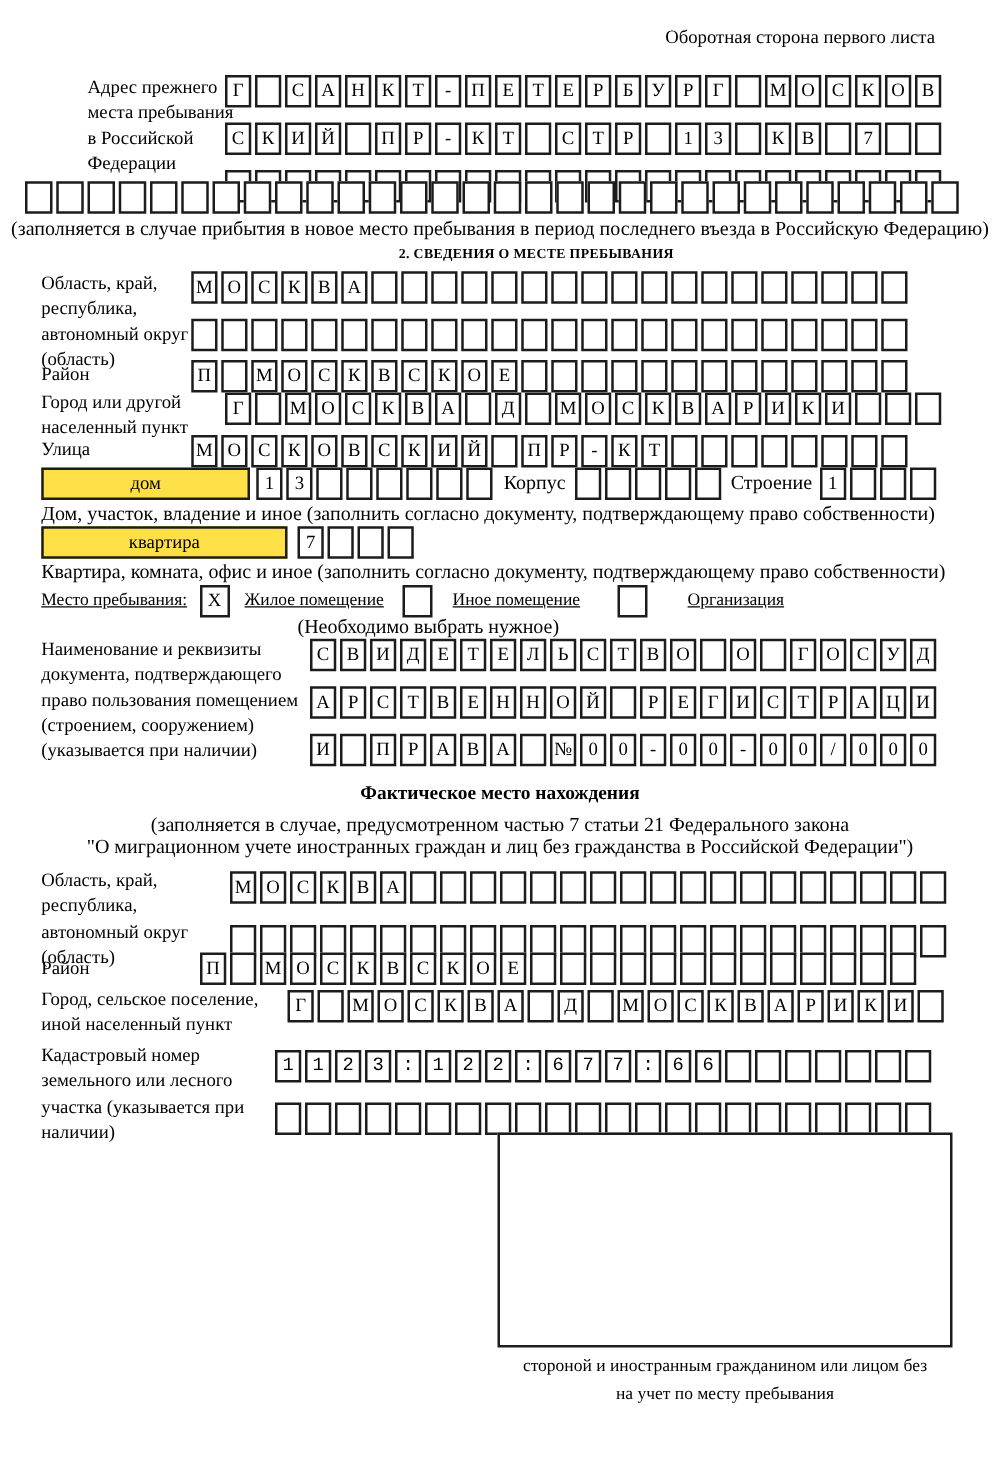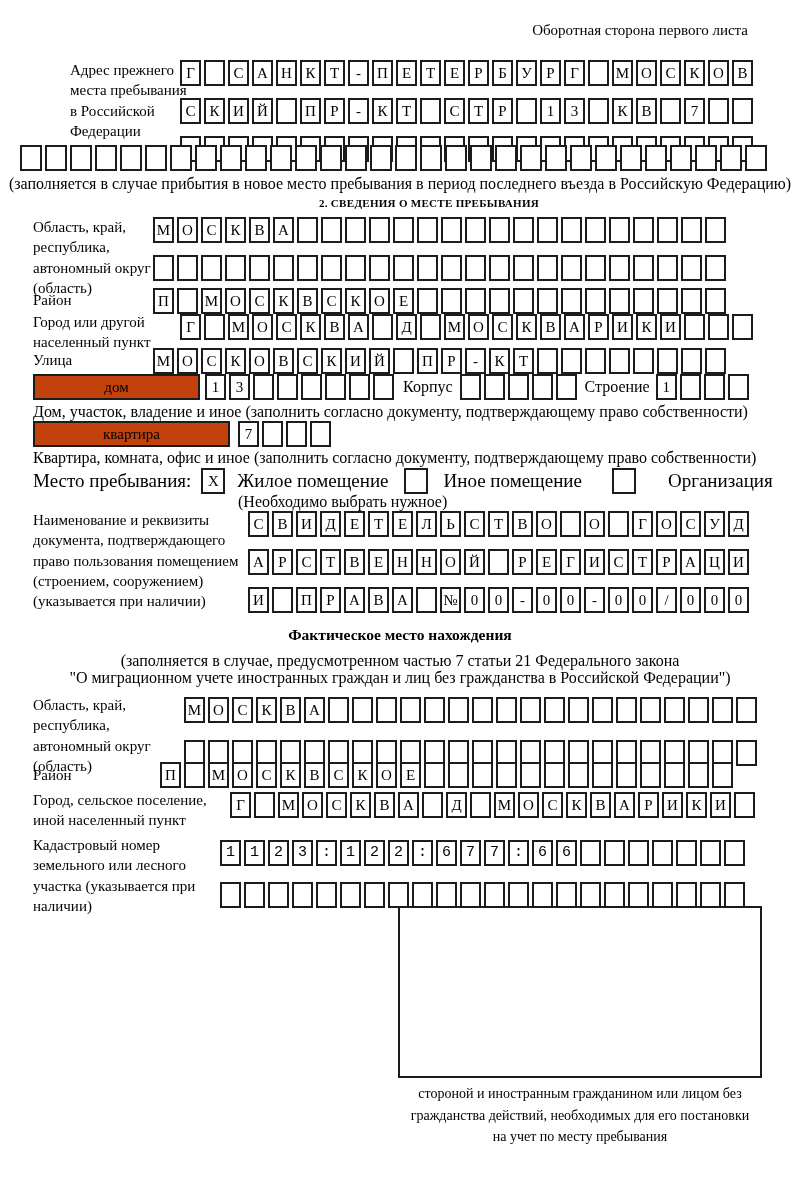--- a/index.html
+++ b/index.html
@@ -7,25 +7,25 @@
   .abs{position:absolute;}
   .lbl{font-size:15px;line-height:1.35;}
   .note{font-size:16px;line-height:1.3;}
   .center{width:800px;left:0;text-align:center;}
   .bold{font-weight:bold;}
   .cellrow{white-space:nowrap;display:block;margin-bottom:2px;height:36px;}
   .cell{display:inline-block;width:17px;height:22px;border:2px solid #1c1c1c;margin-right:3px;
         text-align:center;vertical-align:top;font-size:15px;line-height:22px;background:#fff;}
   .wide-cells .cell{width:18px;}
   .namedbox{display:inline-block;border:2px solid #1c1c1c;height:22px;line-height:22px;
-            text-align:center;font-size:15px;vertical-align:top;background:#c2410c;}
+            text-align:center;font-size:15px;vertical-align:top;background:#fde047;}
   .inline-label{display:inline-block;font-size:16px;line-height:26px;vertical-align:top;}
   .checkbox{display:inline-block;width:20px;height:22px;border:2px solid #1c1c1c;text-align:center;
             line-height:22px;font-size:15px;vertical-align:top;background:#fff;}
-  .opt-label{display:inline-block;font-size:19px;line-height:26px;vertical-align:top;}
+  .opt-label{display:inline-block;font-size:14px;line-height:26px;vertical-align:top;text-decoration:underline;}
 
   #top-note{top:22px;right:52px;font-size:15px;margin-left:20px;}
   #addr-label{top:60px;left:70px;width:124px;}
   #addr-rows{top:60px;left:180px;}
   #addr-fullrow{top:145px;left:20px;}
   #addr-note{top:174px;}
   #sec2-title{top:197px;font-size:11px;letter-spacing:.3px;padding-left:29px;}
   #oblast-label{top:217px;left:33px;width:124px;}
   #oblast-rows{top:217px;left:153px;}
   #rayon-label{top:290px;left:33px;}
@@ -150,15 +150,14 @@
 
 <div id="kadastr-label" class="abs lbl">Кадастровый номер земельного или лесного участка (указывается при наличии)</div>
 <div id="kadastr-rows" class="abs">
   <span class="cellrow"><span class="cell">1</span><span class="cell">1</span><span class="cell">2</span><span class="cell">3</span><span class="cell">:</span><span class="cell">1</span><span class="cell">2</span><span class="cell">2</span><span class="cell">:</span><span class="cell">6</span><span class="cell">7</span><span class="cell">7</span><span class="cell">:</span><span class="cell">6</span><span class="cell">6</span><span class="cell"></span><span class="cell"></span><span class="cell"></span><span class="cell"></span><span class="cell"></span><span class="cell"></span><span class="cell"></span></span>
   <span class="cellrow"><span class="cell"></span><span class="cell"></span><span class="cell"></span><span class="cell"></span><span class="cell"></span><span class="cell"></span><span class="cell"></span><span class="cell"></span><span class="cell"></span><span class="cell"></span><span class="cell"></span><span class="cell"></span><span class="cell"></span><span class="cell"></span><span class="cell"></span><span class="cell"></span><span class="cell"></span><span class="cell"></span><span class="cell"></span><span class="cell"></span><span class="cell"></span><span class="cell"></span></span>
 </div>
 
 <div id="stamp-box" class="abs"></div>
 <div id="stamp-caption" class="abs">
   <div>стороной и иностранным гражданином или лицом без</div>
-  <div>гражданства действий, необходимых для его постановки</div>
   <div>на учет по месту пребывания</div>
 </div>
 
 </body></html>

